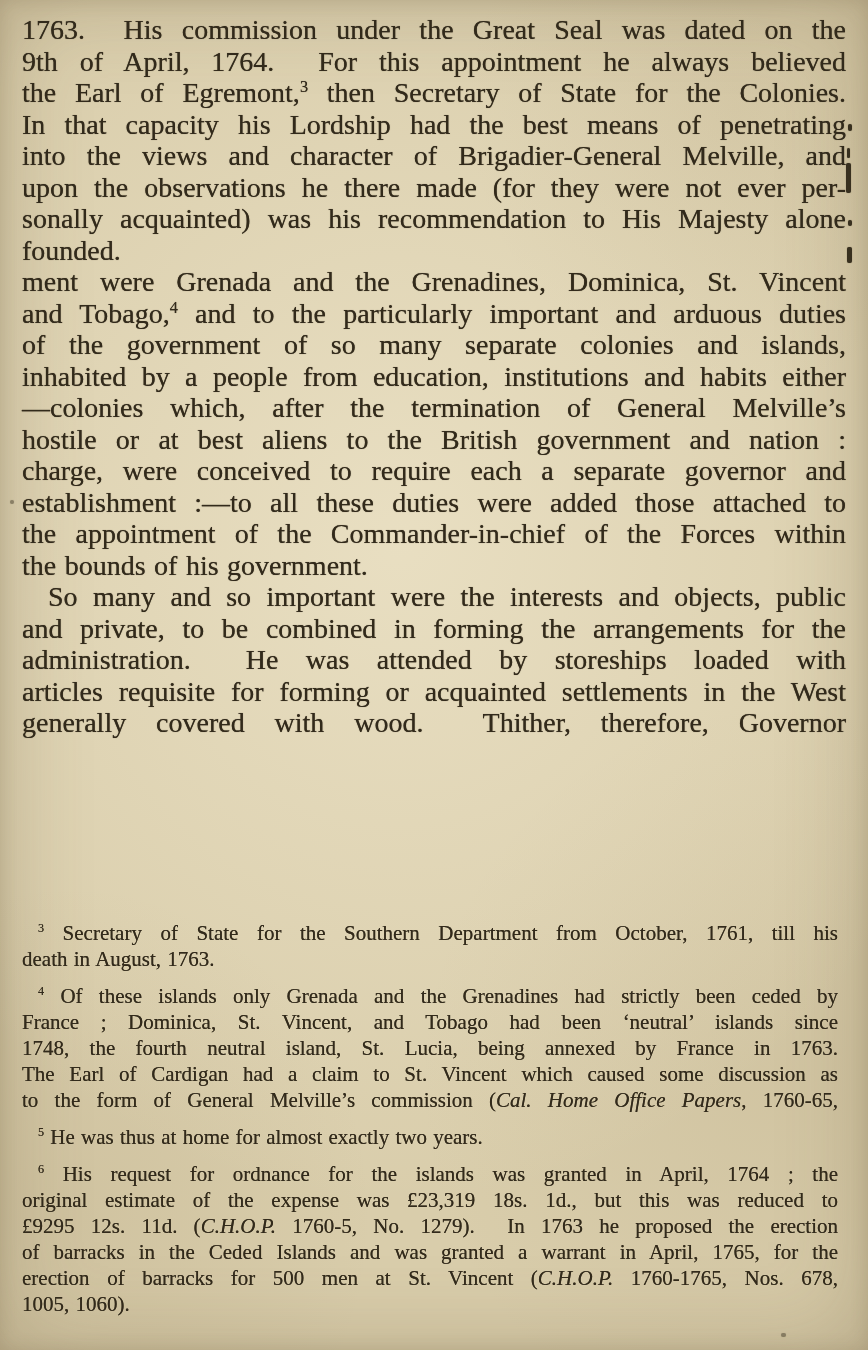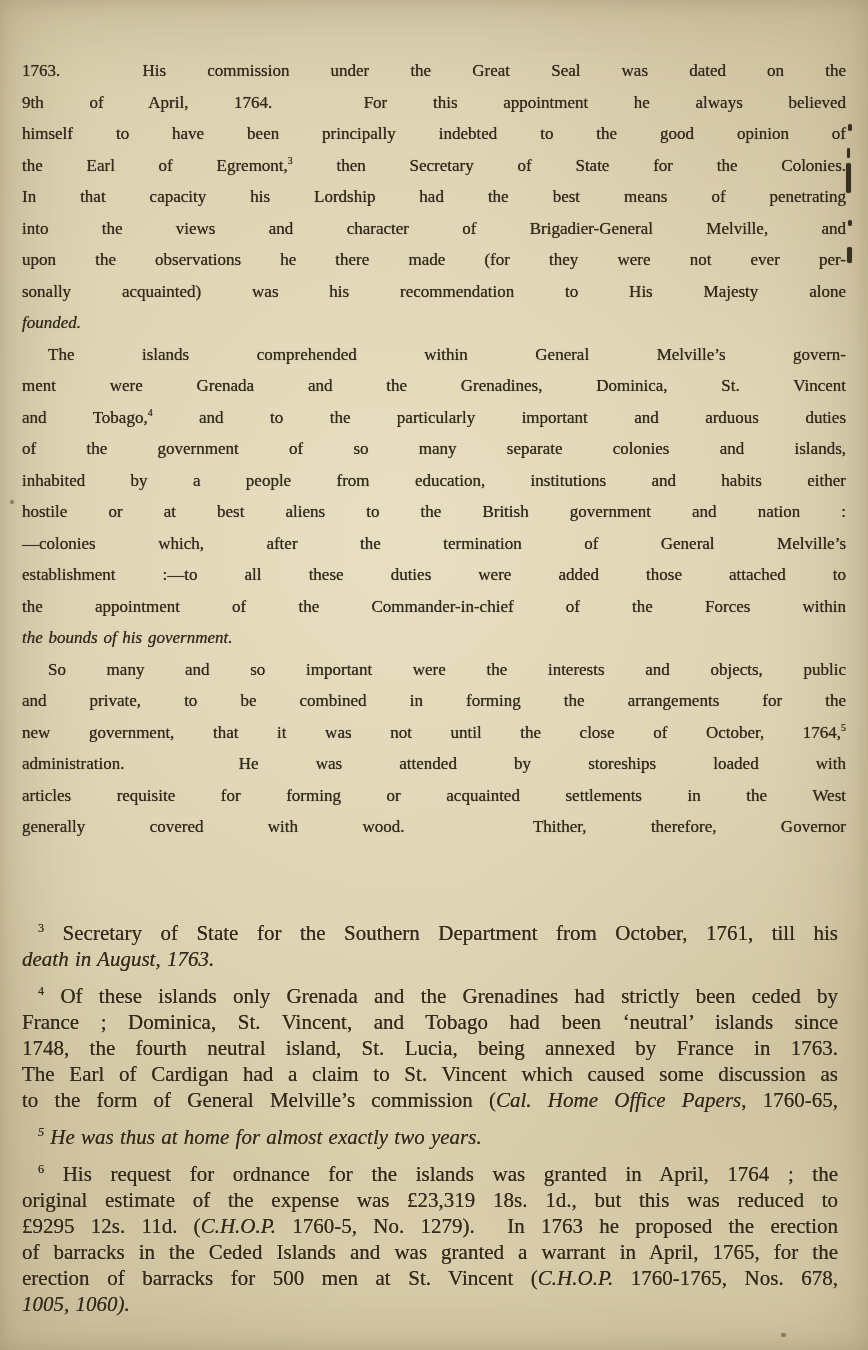--- a/index.html
+++ b/index.html
@@ -14,35 +14,34 @@
     background-image:
       radial-gradient(120% 85% at 46% 40%, rgba(248,240,216,0.50) 0%, rgba(248,240,216,0) 58%),
       radial-gradient(60% 40% at 90% 80%, rgba(140,120,80,0.10) 0%, rgba(140,120,80,0) 70%),
       radial-gradient(50% 35% at 8% 90%, rgba(140,120,80,0.12) 0%, rgba(140,120,80,0) 70%),
       radial-gradient(45% 30% at 85% 8%, rgba(140,118,78,0.10) 0%, rgba(140,118,78,0) 70%);
     box-shadow: inset 0 0 90px rgba(92,74,42,0.28), inset 0 0 18px rgba(92,74,42,0.18);
     color: #322a1b;
   }
   .body-text {
     position: absolute; top: 14px; left: 22px; width: 824px;
-    font-size: 17px; line-height: 31.5px;
+    font-size: 28px; line-height: 31.5px;
     word-spacing: 1.5px;
     text-shadow: 0 0 0.7px rgba(50,42,27,0.85);
-    margin-top: 41px;
   }
   .footnotes {
     position: absolute; top: 920px; left: 22px; width: 824px;
     font-size: 21px; line-height: 26px;
     word-spacing: 1px;
     text-shadow: 0 0 0.6px rgba(50,42,27,0.8);
   }
   .para { margin: 0; }
   .footnote { margin: 0 8px 11px 0; }
   .tline { text-align: justify; text-align-last: justify; }
-  .tline.lastline { text-align-last: left; font-style: italic; }
+  .tline.lastline { text-align-last: left; }
   .tline.firstline { text-indent: 26px; }
   .footnote .tline.firstline { text-indent: 16px; }
   sup {
     font-size: 58%; line-height: 0; vertical-align: super;
     letter-spacing: 0;
   }
   i { font-style: italic; }
   .ink-mark {
     position: absolute; background: #38301f; border-radius: 2px;
     box-shadow: 0 0 1px rgba(56,48,31,0.6);
@@ -50,44 +49,42 @@
   .ink-mark.faint { opacity: 0.45; }
 </style>
 </head>
 <body>
 
 <div class="page">
   <div class="body-text">
       <div class="para">
         <div class="tline"><span>1763.&nbsp; His commission under the Great Seal was dated on the</span></div>
         <div class="tline"><span>9th of April, 1764.&nbsp; For this appointment he always believed</span></div>
-        <div class="tline"><span>himself to have been principally indebted to the good opinion of</span></div>
         <div class="tline"><span>the Earl of Egremont,</span><sup>3</sup><span> then Secretary of State for the Colonies.</span></div>
         <div class="tline"><span>In that capacity his Lordship had the best means of penetrating</span></div>
         <div class="tline"><span>into the views and character of Brigadier-General Melville, and</span></div>
         <div class="tline"><span>upon the observations he there made (for they were not ever per-</span></div>
         <div class="tline"><span>sonally acquainted) was his recommendation to His Majesty alone</span></div>
         <div class="tline lastline"><span>founded.</span></div>
       </div>
       <div class="para">
-        <div class="tline firstline"><span>The islands comprehended within General Melville’s govern-</span></div>
         <div class="tline"><span>ment were Grenada and the Grenadines, Dominica, St. Vincent</span></div>
         <div class="tline"><span>and Tobago,</span><sup>4</sup><span> and to the particularly important and arduous duties</span></div>
         <div class="tline"><span>of the government of so many separate colonies and islands,</span></div>
         <div class="tline"><span>inhabited by a people from education, institutions and habits either</span></div>
+        <div class="tline"><span>—colonies which, after the termination of General Melville’s</span></div>
         <div class="tline"><span>hostile or at best aliens to the British government and nation :</span></div>
-        <div class="tline"><span>—colonies which, after the termination of General Melville’s</span></div>
+        <div class="tline"><span>charge, were conceived to require each a separate governor and</span></div>
         <div class="tline"><span>establishment :—to all these duties were added those attached to</span></div>
         <div class="tline"><span>the appointment of the Commander-in-chief of the Forces within</span></div>
         <div class="tline lastline"><span>the bounds of his government.</span></div>
       </div>
       <div class="para">
         <div class="tline firstline"><span>So many and so important were the interests and objects, public</span></div>
         <div class="tline"><span>and private, to be combined in forming the arrangements for the</span></div>
-        <div class="tline"><span>new government, that it was not until the close of October, 1764,</span><sup>5</sup></div>
         <div class="tline"><span>administration.&nbsp; He was attended by storeships loaded with</span></div>
         <div class="tline"><span>articles requisite for forming or acquainted settlements in the West</span></div>
         <div class="tline"><span>generally covered with wood.&nbsp; Thither, therefore, Governor</span></div>
       </div>
     </div>
   <div class="footnotes">
       <div class="footnote">
         <div class="tline firstline"><sup>3</sup><span> Secretary of State for the Southern Department from October, 1761, till his</span></div>
         <div class="tline lastline"><span>death in August, 1763.</span></div>
       </div>

